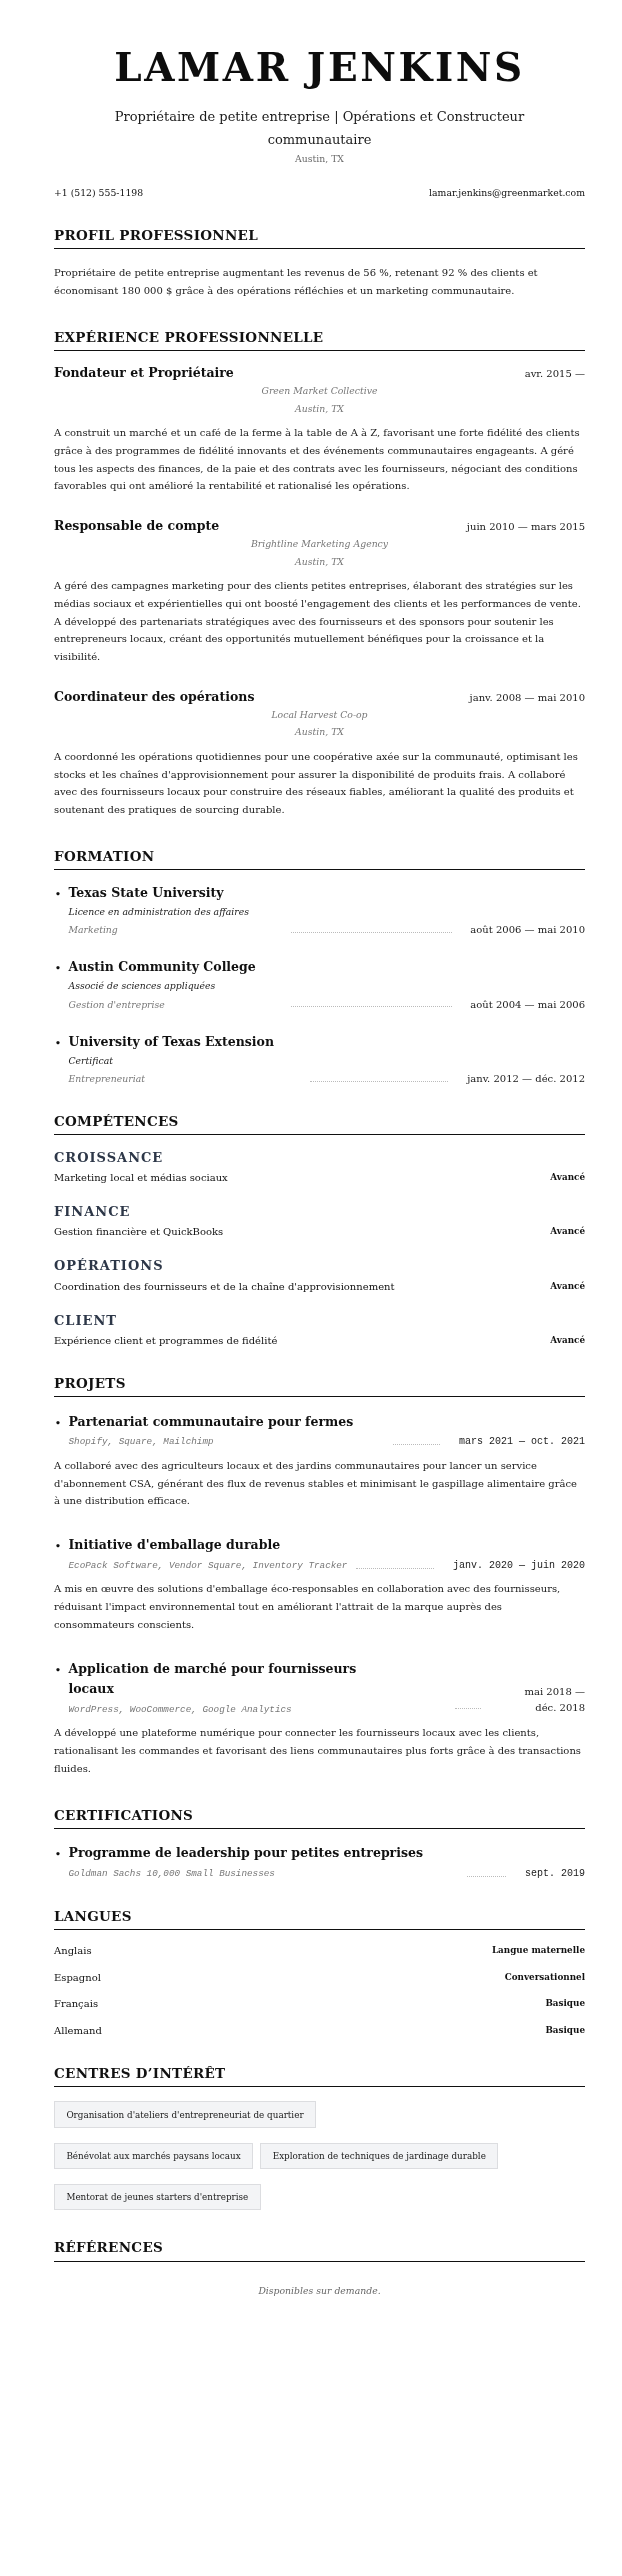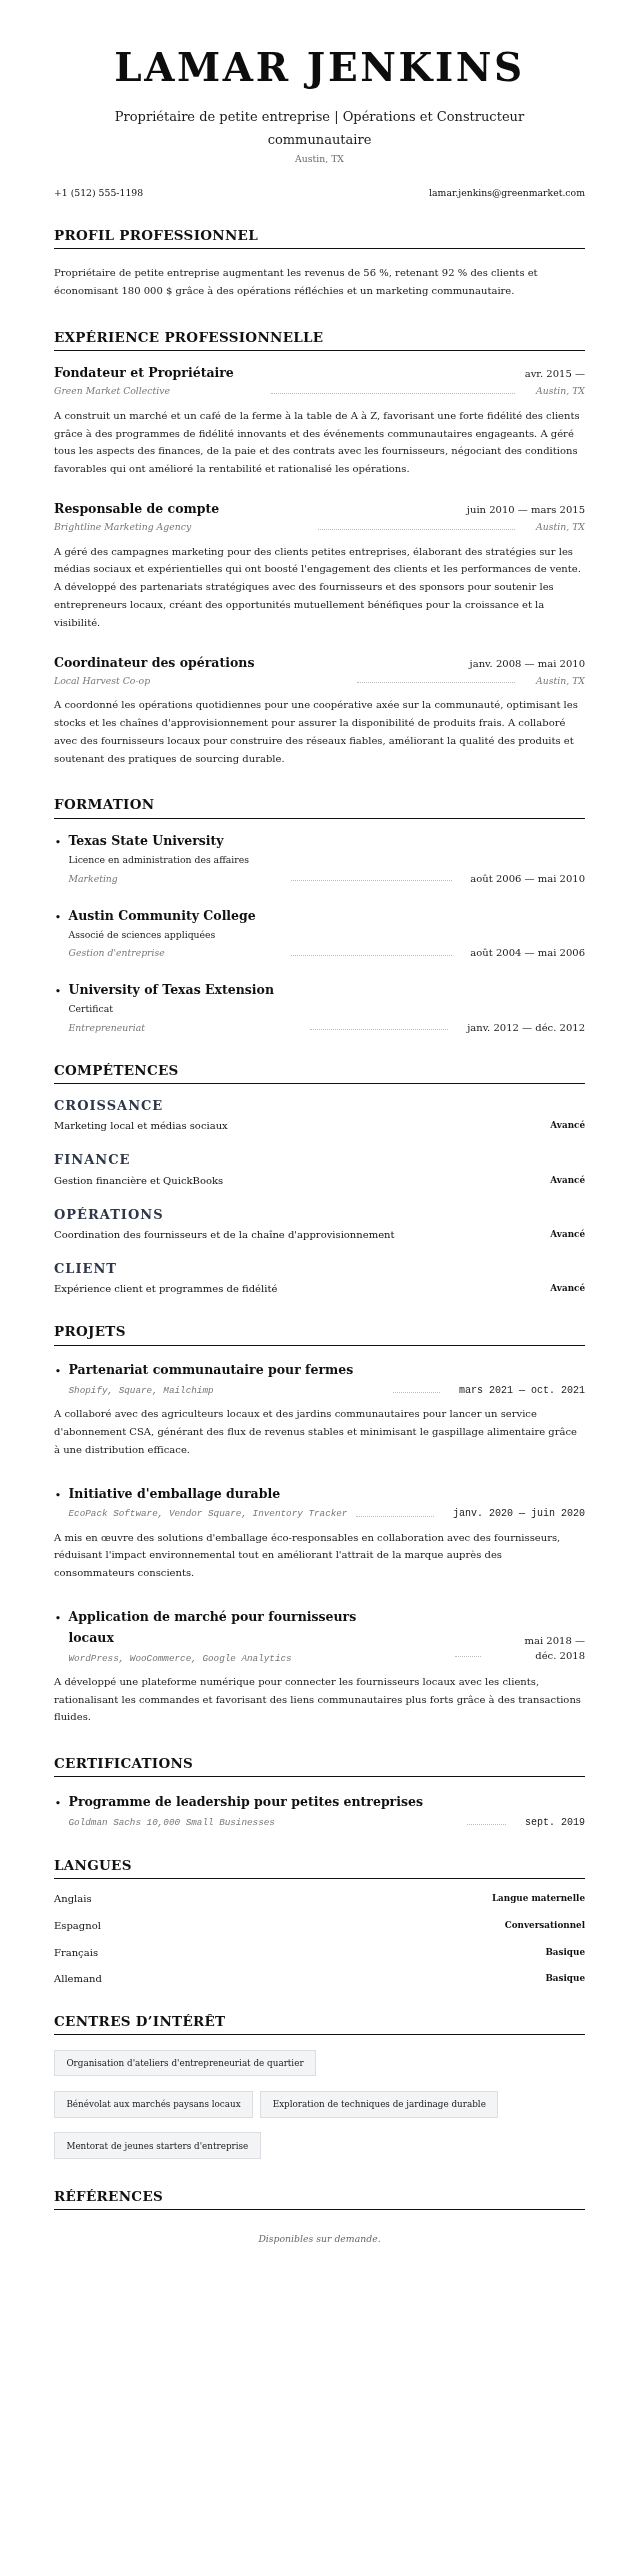--- a/index.html
+++ b/index.html
@@ -72,20 +72,21 @@
   .date {
     font-size: 10px;
     color: #1a1a1a;
     flex: 0 0 auto;
   }
   .sub-row {
     display: flex;
     align-items: center;
     margin-top: 5.2px;
     margin-bottom: 10.4px;
+    flex-direction: column;
   }
   .company {
     font-style: italic;
     color: #777;
     font-size: 9.3px;
     flex: 0 0 auto;
   }
   .leader {
     flex: 1 1 auto;
     border-bottom: 0.5px dotted #bbb;
@@ -110,20 +111,21 @@
     font-weight: bold;
   }
   .bullet {
     width: 14.5px;
     flex: 0 0 14.5px;
     font-size: 9.3px;
     padding-left: 1px;
   }
   .entry-body { padding-left: 14.5px; }
   .degree {
+    font-style: italic;
     font-size: 9.3px;
     color: #1a1a1a;
     margin-top: 6.2px;
   }
   .edu-row {
     display: flex;
     align-items: center;
     margin-top: 7.3px;
   }
   .field {

